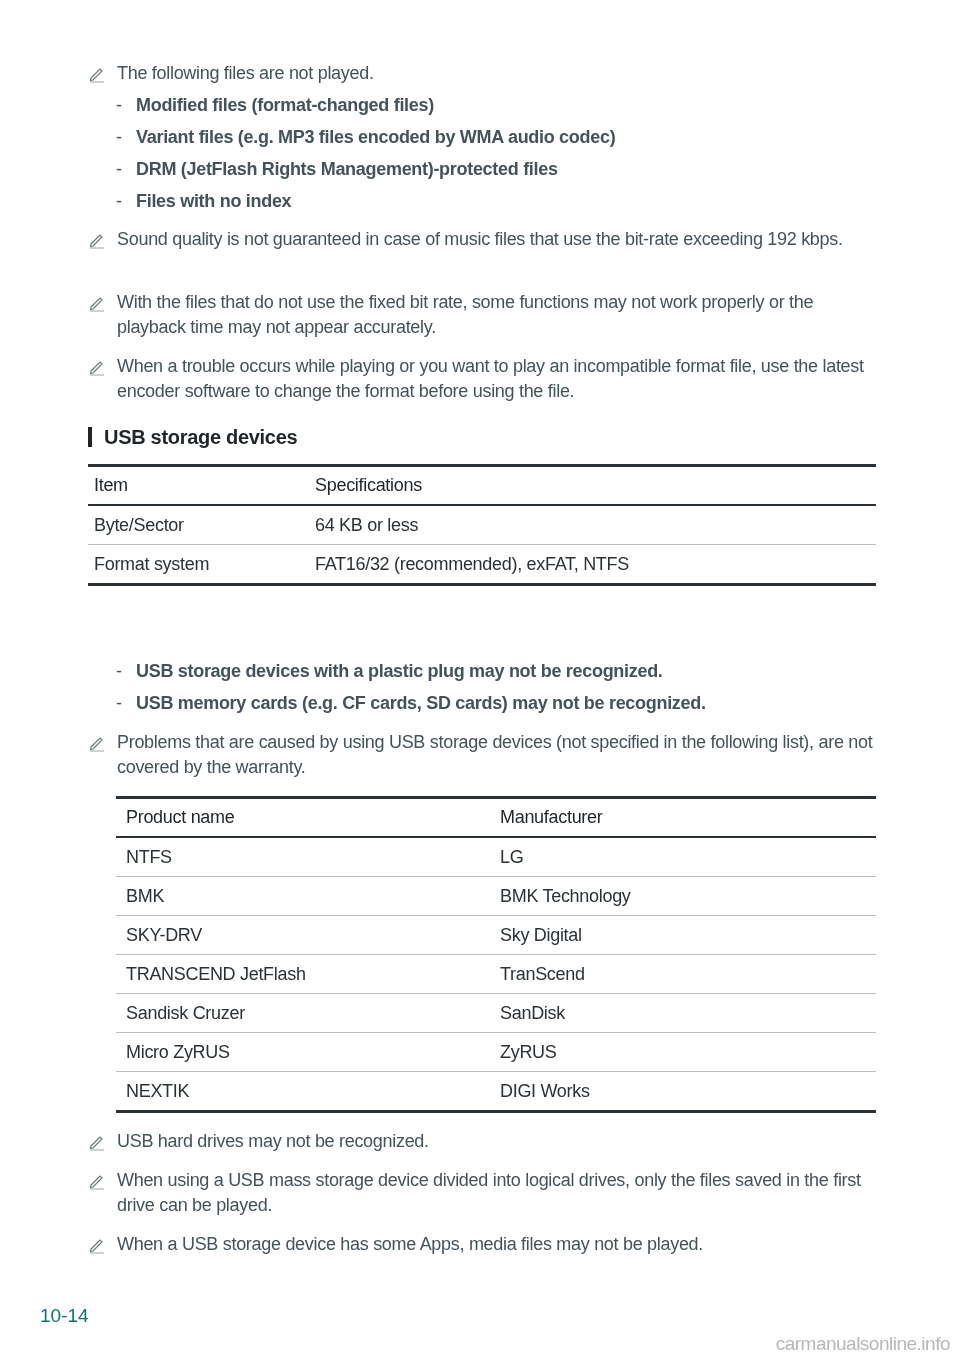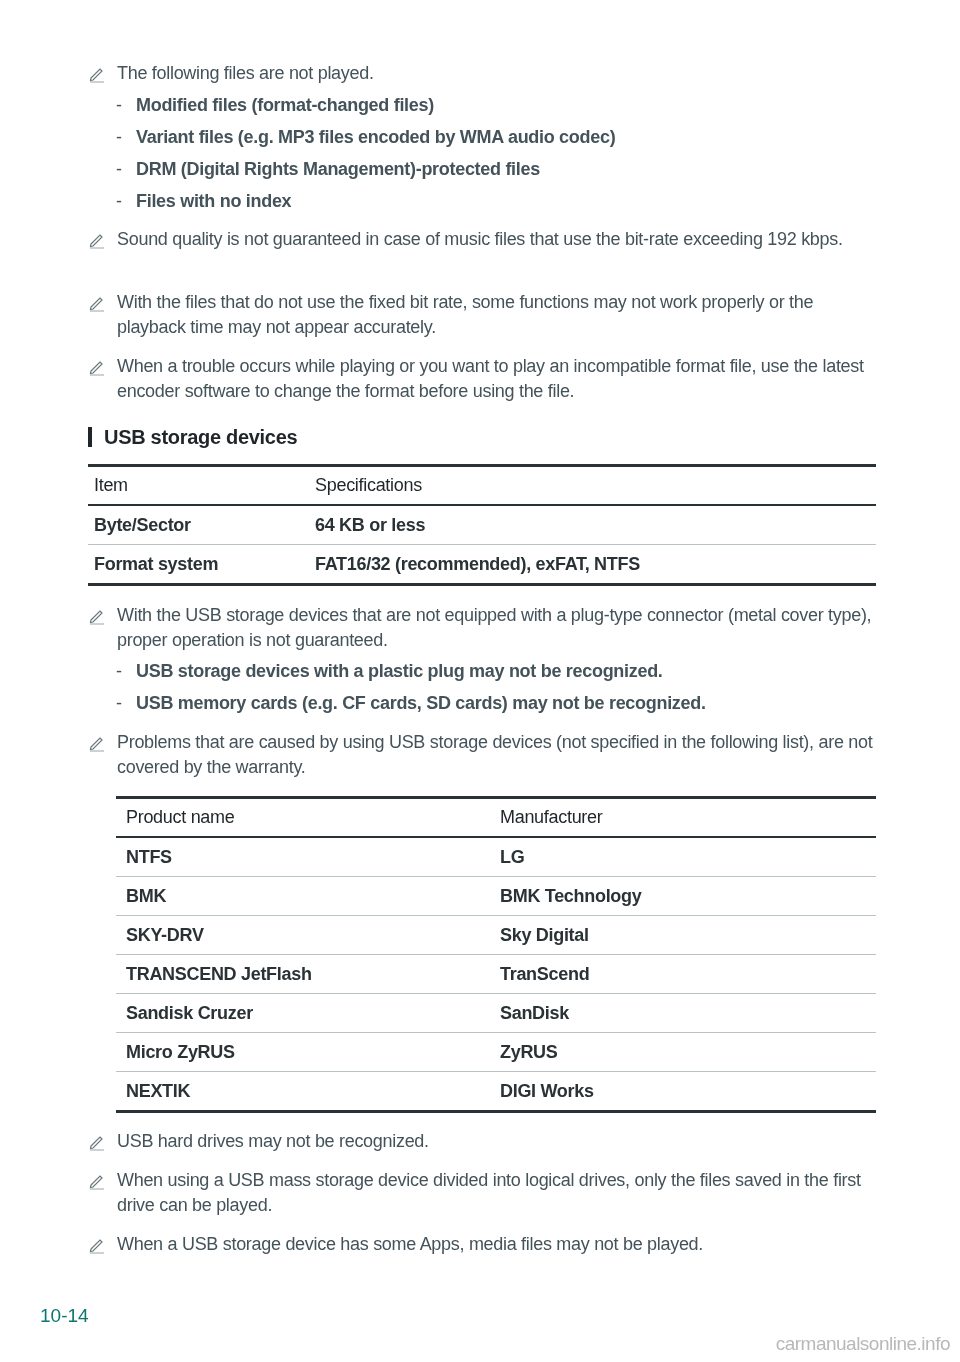--- a/index.html
+++ b/index.html
@@ -38,21 +38,21 @@
 
     table.spec {
       position: absolute; border-collapse: collapse;
       font-size: 18px; color: #2b3236; letter-spacing: -0.3px;
     }
     table.spec th {
       text-align: left; font-weight: normal; color: #1f2528;
       height: 37px; padding: 0; border-top: 3px solid #2b3236; border-bottom: 2px solid #2b3236;
     }
     table.spec td {
-      height: 38px; padding: 0; border-bottom: 1px solid #b9c2c5; font-weight: bold;
+      height: 38px; padding: 0; border-bottom: 1px solid #b9c2c5;
     }
     table.spec tr:last-child td { border-bottom: 3px solid #2b3236; }
     table.spec .c1 { padding-left: 6px; }
 
     #tbl1 { left: 88px; top: 464px; width: 788px; }
     #tbl1 .c1 { width: 221px; }
     #tbl2 { left: 116px; top: 796px; width: 760px; }
     #tbl2 .c1 { width: 374px; padding-left: 10px; }
 
     .page-num {
@@ -80,21 +80,21 @@
   <div class="sub" style="top:93px">
       <span class="dash">-</span>
       <span class="tx">Modified files (format-changed files)</span>
     </div>
   <div class="sub" style="top:125px">
       <span class="dash">-</span>
       <span class="tx">Variant files (e.g. MP3 files encoded by WMA audio codec)</span>
     </div>
   <div class="sub" style="top:157px">
       <span class="dash">-</span>
-      <span class="tx">DRM (Digital Rights Management)-protected files</span>
+      <span class="tx">DRM (JetFlash Rights Management)-protected files</span>
     </div>
   <div class="sub" style="top:189px">
       <span class="dash">-</span>
       <span class="tx">Files with no index</span>
     </div>
 
   <div class="note" style="top:227px">
     <svg class="ic" viewBox="0 0 18 18">
         <path d="M3 13 L12 4 L14 6 L5 15 L2.5 15.5 Z" fill="none" stroke="#6b777c" stroke-width="1.2"></path>
         <line x1="2" y1="17" x2="16" y2="17" stroke="#9aa4a8" stroke-width="1"></line>
@@ -132,27 +132,20 @@
         <td class="c1">Byte/Sector</td>
         <td>64 KB or less</td>
       </tr>
       <tr>
         <td class="c1">Format system</td>
         <td>FAT16/32 (recommended), exFAT, NTFS</td>
       </tr>
     </tbody>
   </table>
 
-  <div class="note" style="top:603px">
-    <svg class="ic" viewBox="0 0 18 18">
-        <path d="M3 13 L12 4 L14 6 L5 15 L2.5 15.5 Z" fill="none" stroke="#6b777c" stroke-width="1.2"></path>
-        <line x1="2" y1="17" x2="16" y2="17" stroke="#9aa4a8" stroke-width="1"></line>
-      </svg>
-    <span class="tx">With the USB storage devices that are not equipped with a plug-type connector (metal cover type), proper operation is not guaranteed.</span>
-  </div>
   <div class="sub" style="top:659px">
       <span class="dash">-</span>
       <span class="tx">USB storage devices with a plastic plug may not be recognized.</span>
     </div>
   <div class="sub" style="top:691px">
       <span class="dash">-</span>
       <span class="tx">USB memory cards (e.g. CF cards, SD cards) may not be recognized.</span>
     </div>
 
   <div class="note" style="top:730px">

